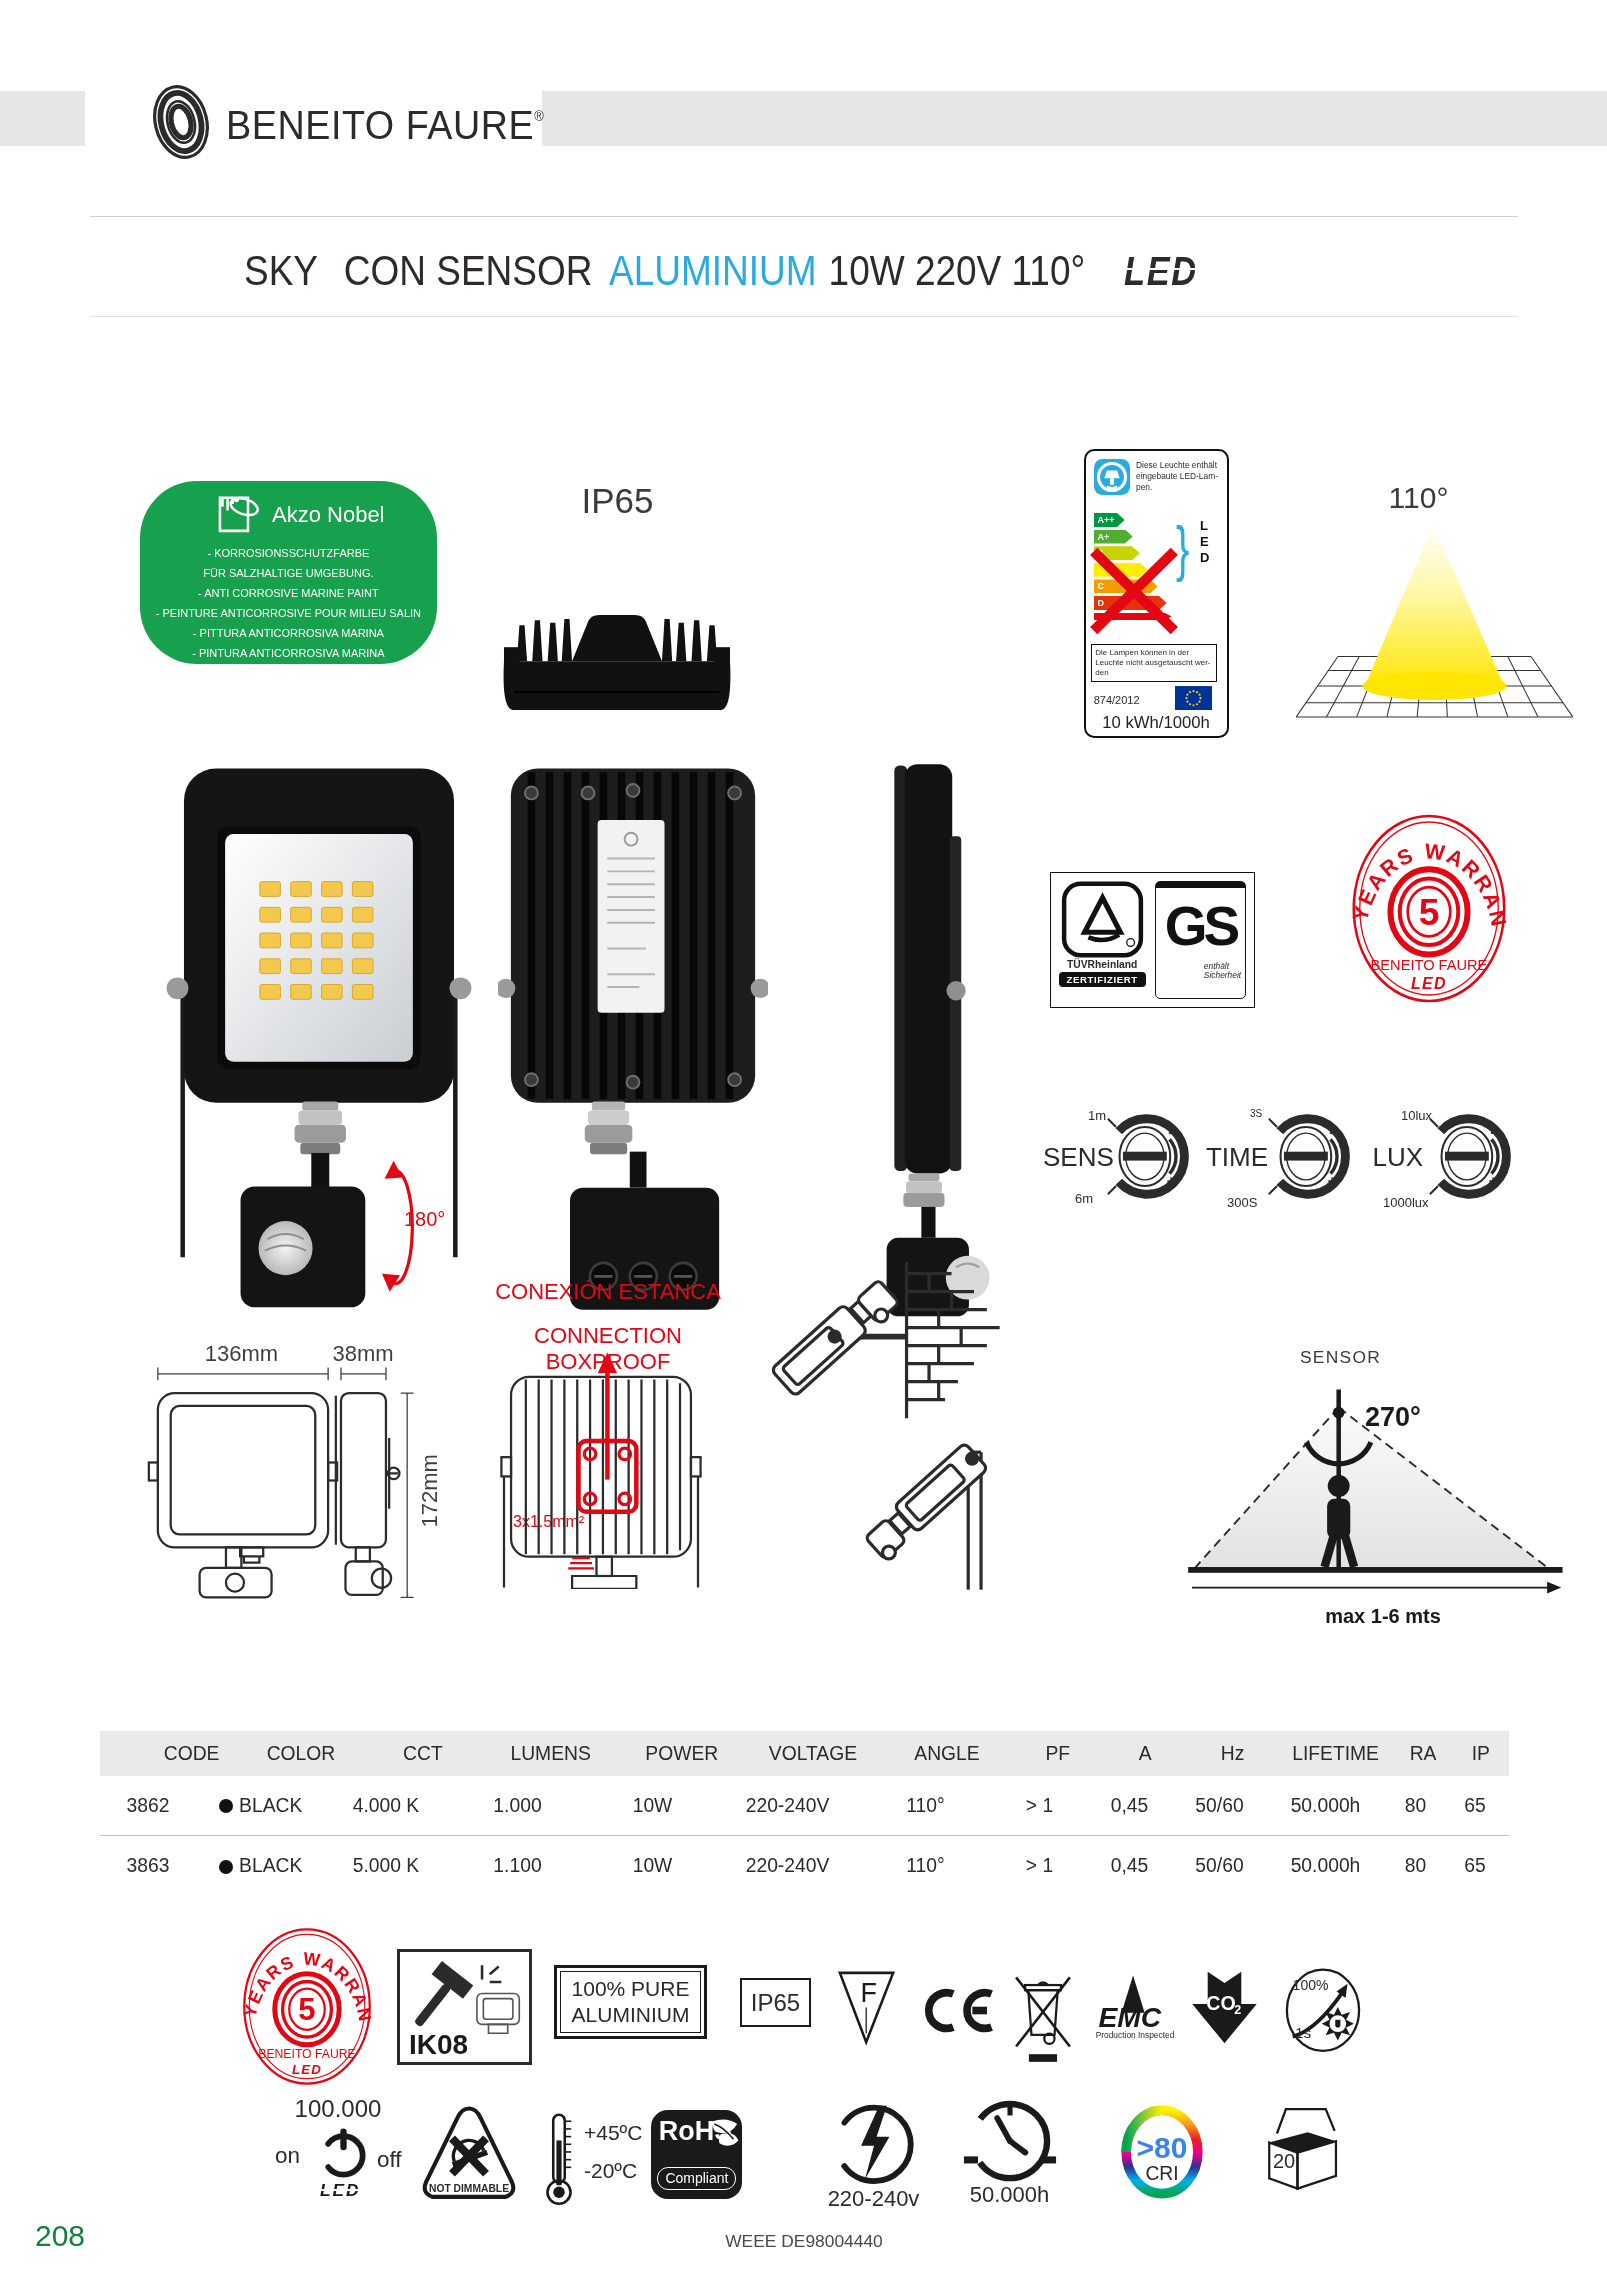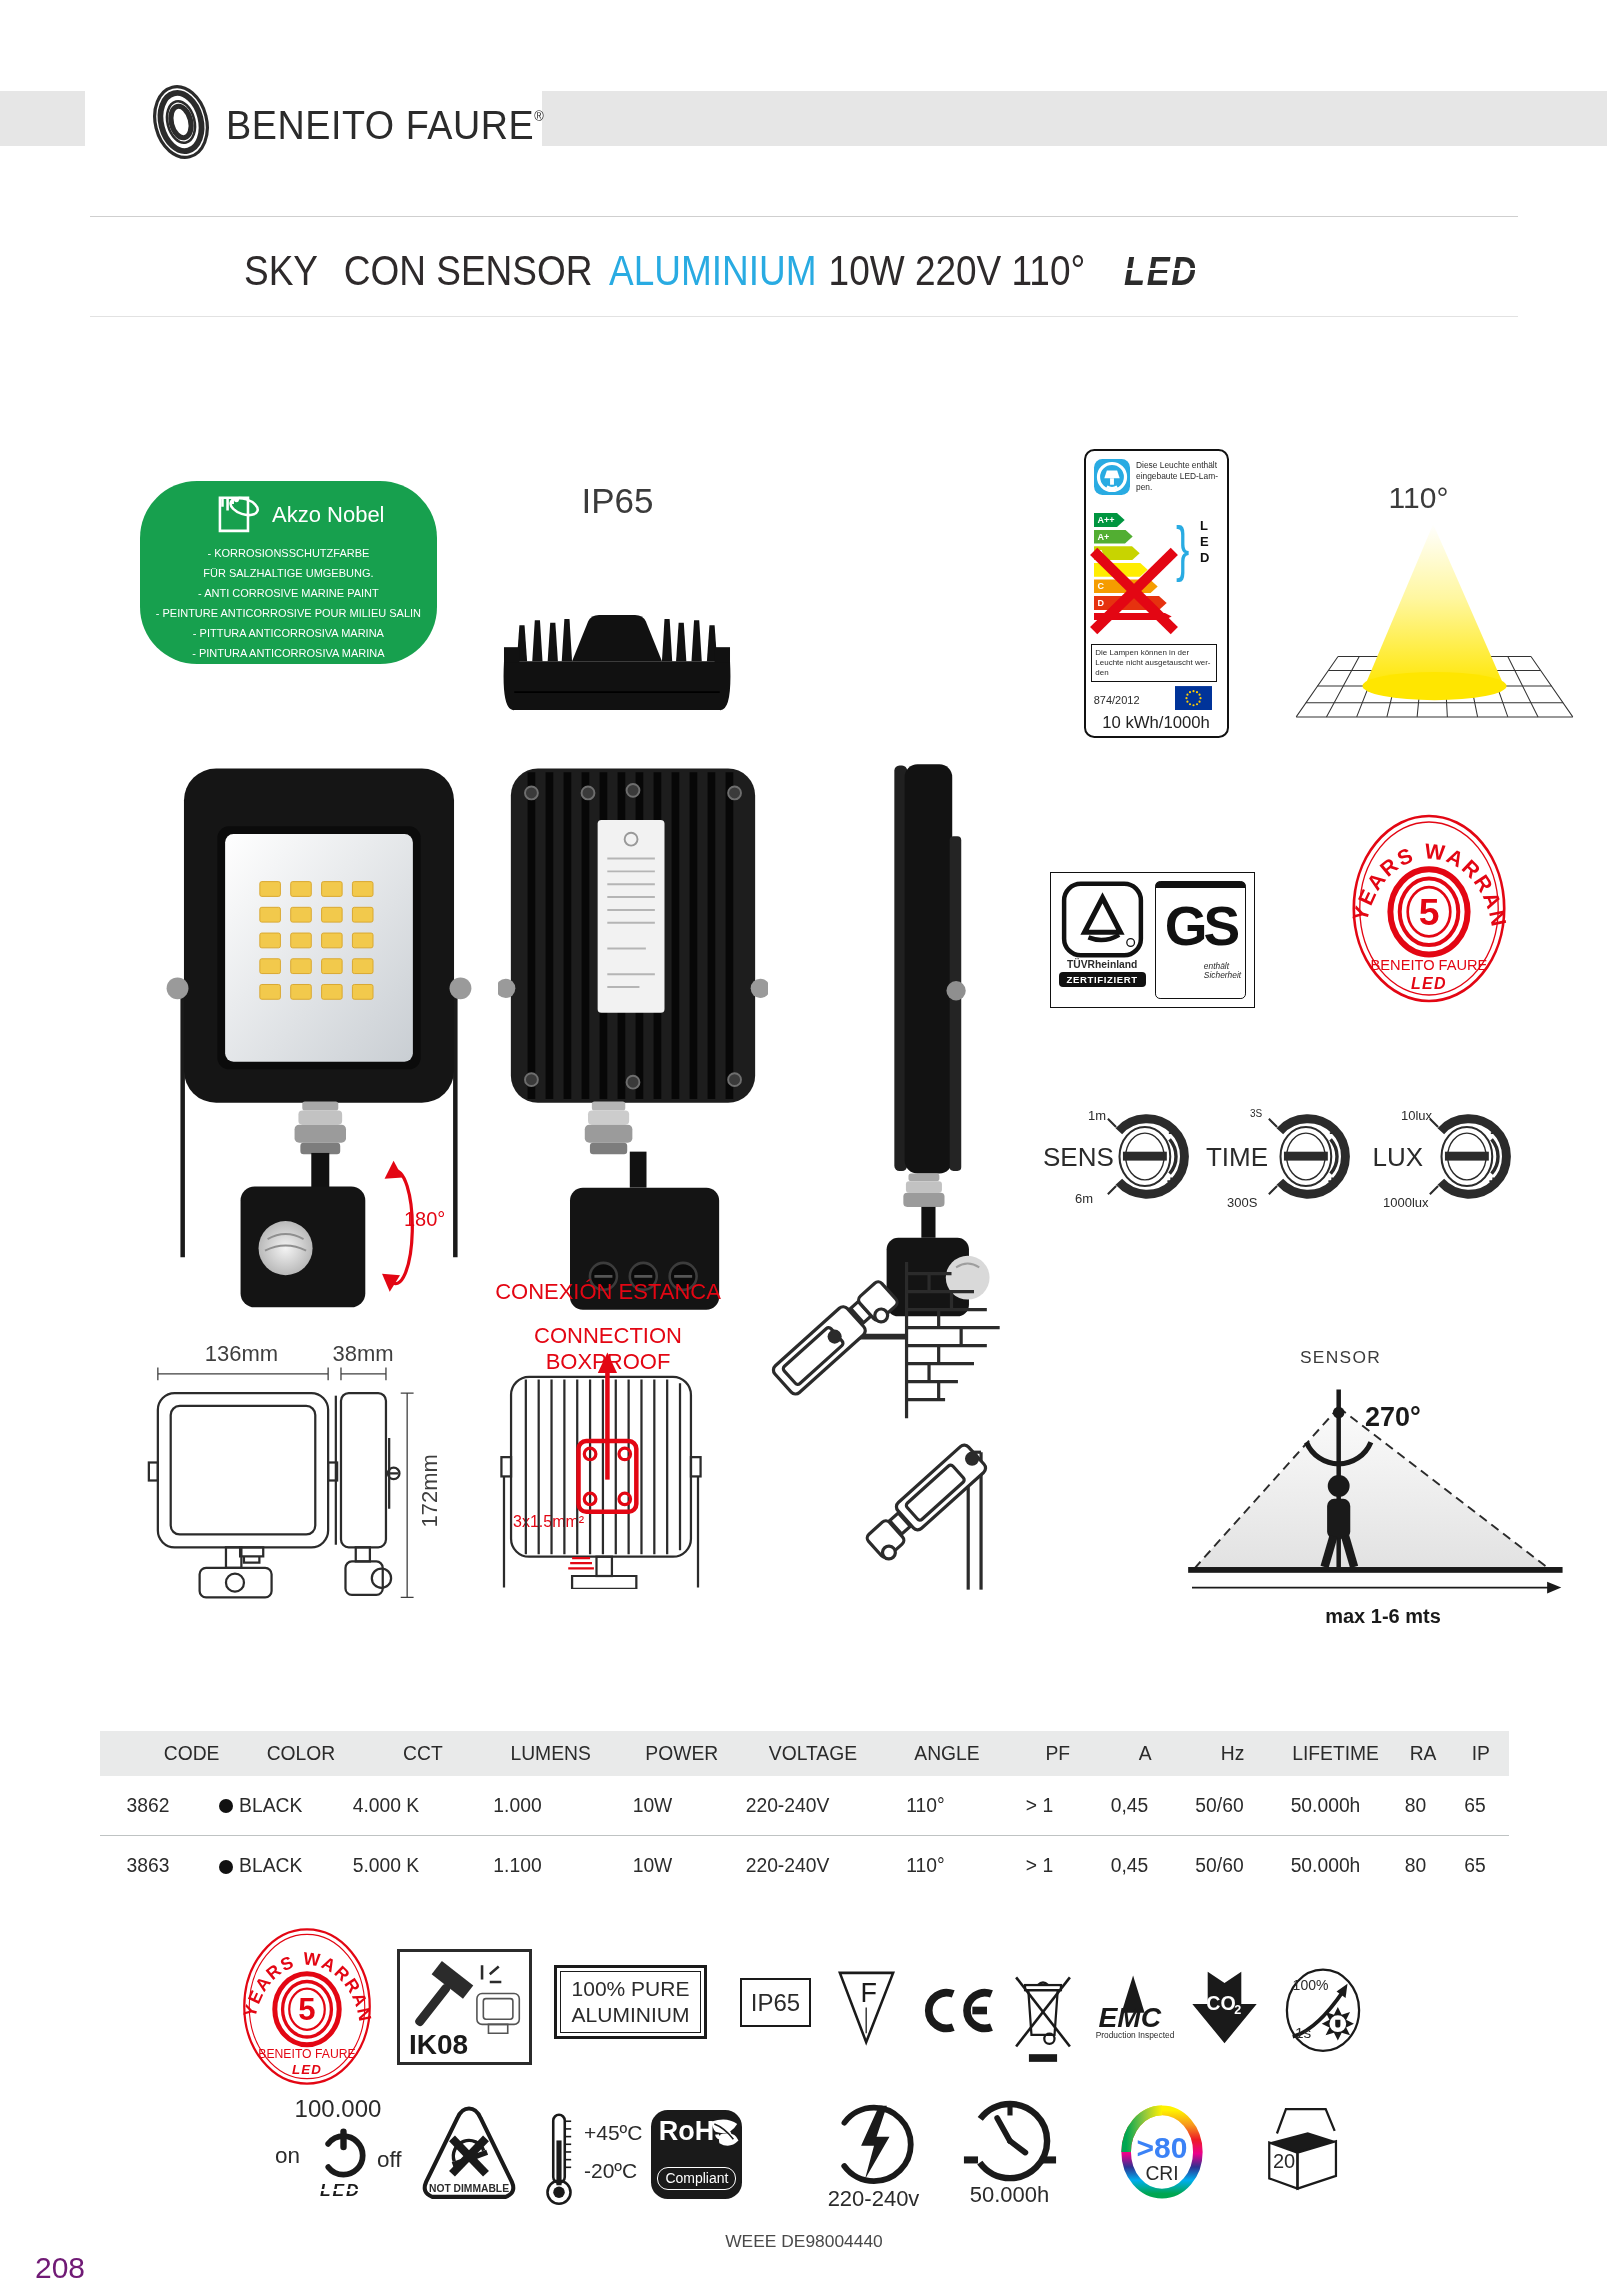--- a/index.html
+++ b/index.html
@@ -818,17 +818,17 @@
       <polygon points="28,60 88,44 132,58 72,76" fill="#1a1a1a"></polygon>
       <g stroke="#1a1a1a" stroke-width="3.5" fill="none">
         <polygon points="28,60 28,116 72,132 72,76"></polygon>
         <polygon points="72,76 132,58 132,112 72,132"></polygon>
       </g>
     </svg>
     <div class="abs" style="left:22px;top:46px;font-size:20px;">20</div>
   </div>
 
   
-  <div class="abs" style="left:35px;top:2219px;font-size:30px;color:#701a75;margin-top:32px;">208</div>
+  <div class="abs" style="left:35px;top:2219px;font-size:30px;color:#15803d;">208</div>
   <div class="abs ctr" style="left:643px;top:2231px;width:322px;font-size:17.4px;color:#4a4a4a;">WEEE DE98004440</div>
 
 </div>
 
 
 </body></html>

